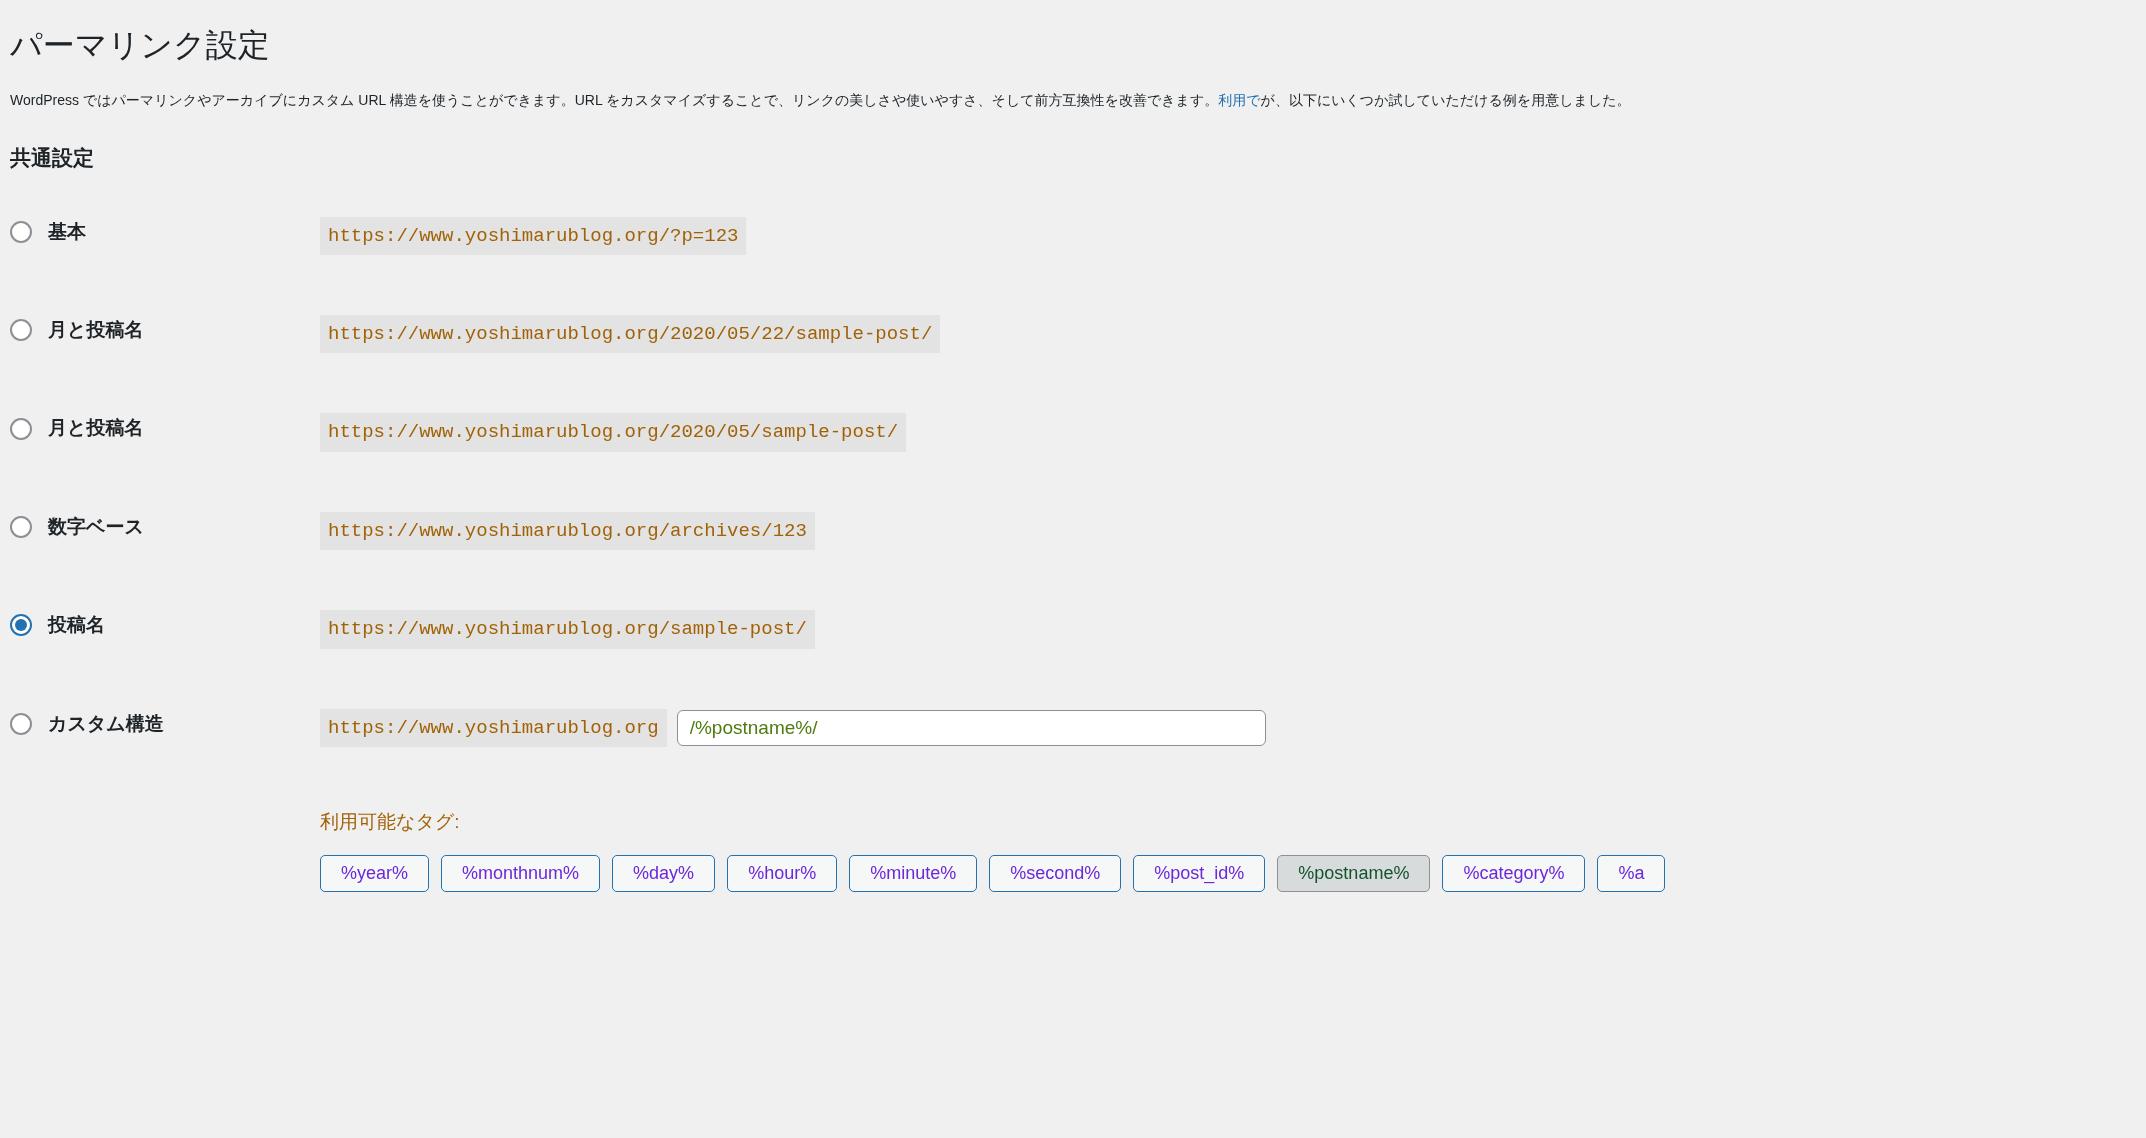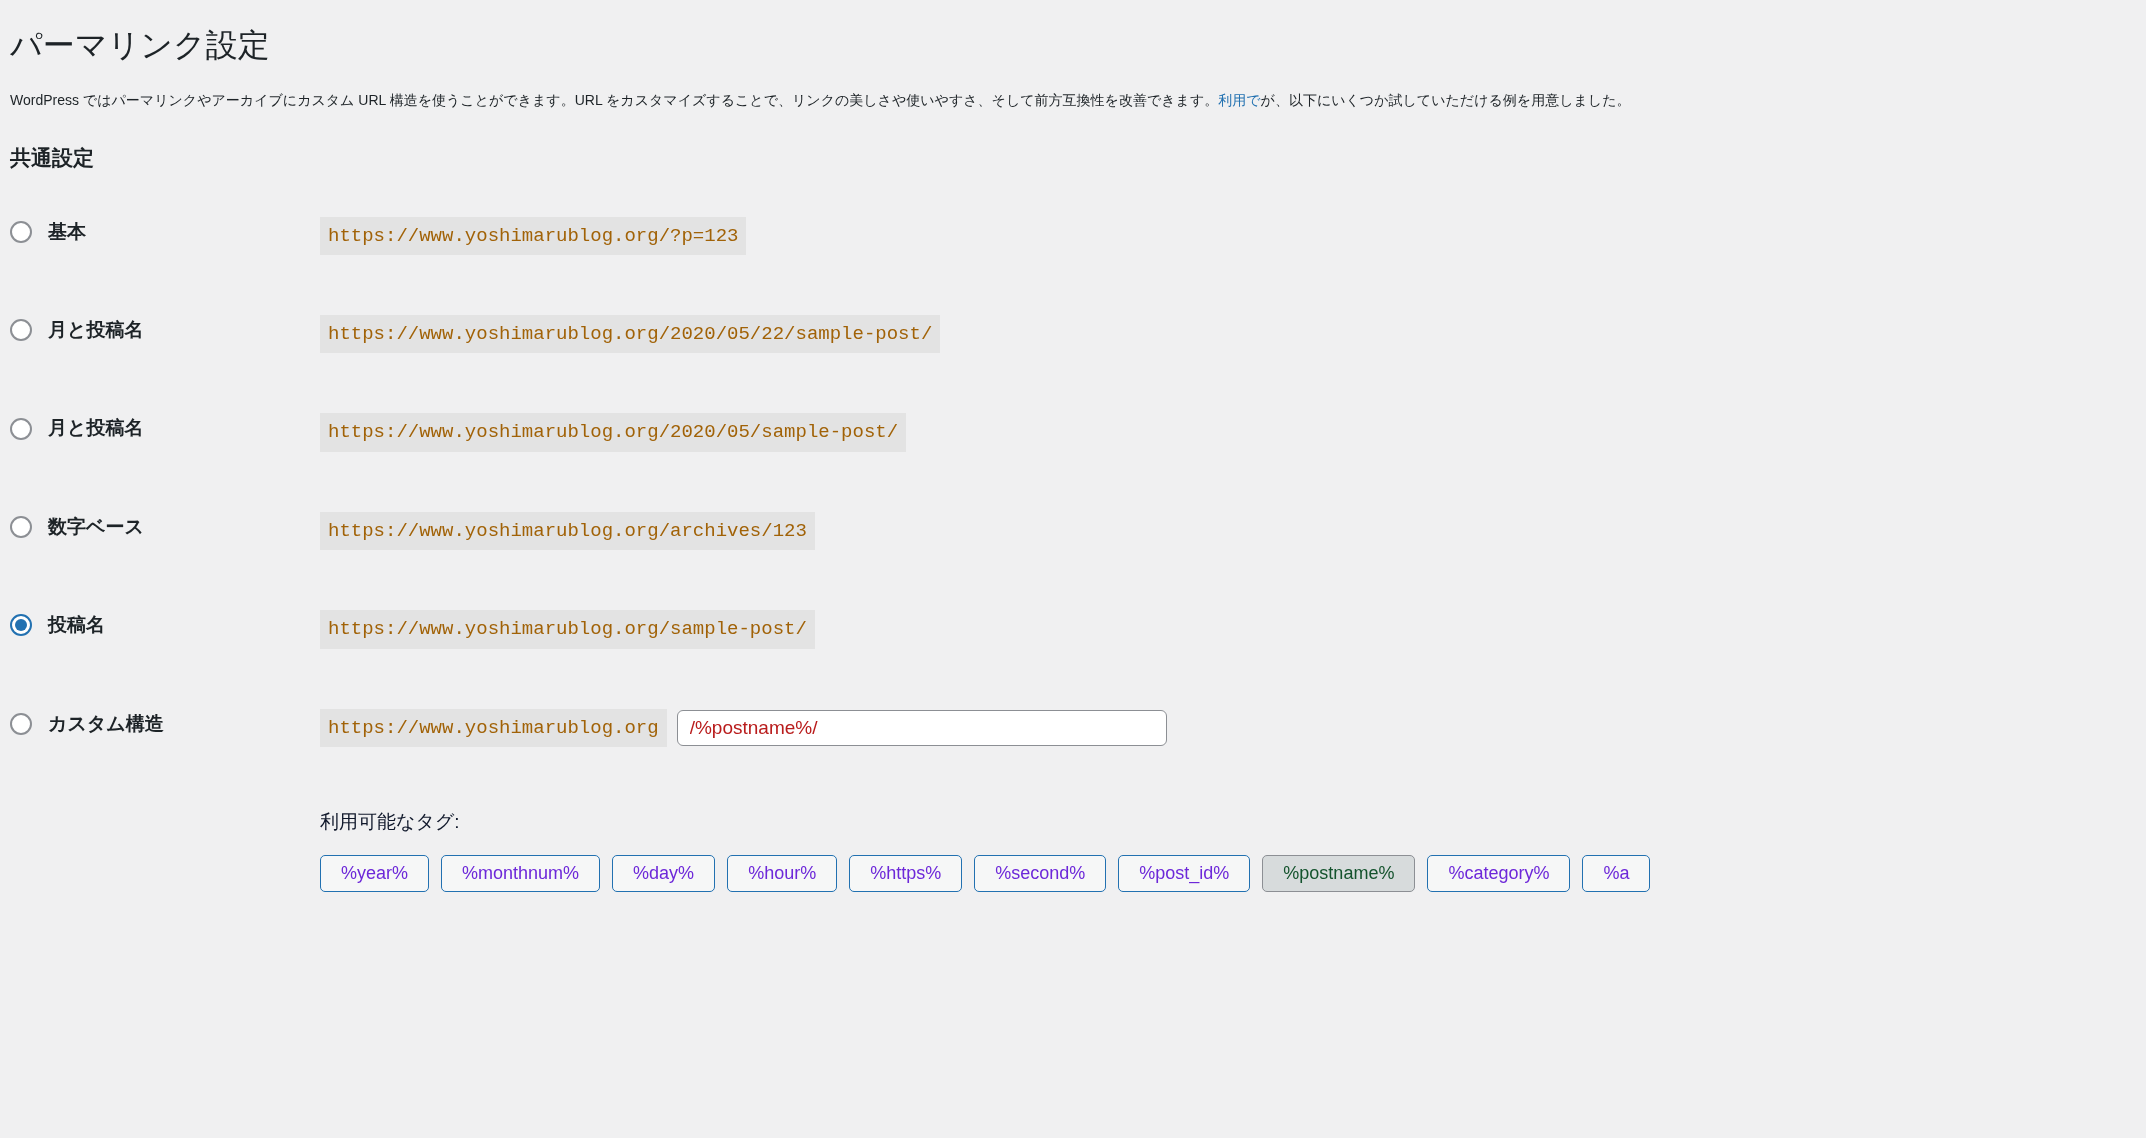--- a/index.html
+++ b/index.html
@@ -93,29 +93,29 @@
       align-items: center;
       gap: 10px;
     }
     input.custom-input {
       font-family: -apple-system, BlinkMacSystemFont, "Segoe UI", sans-serif;
       font-size: 19px;
       background: #fff;
       border: 1px solid #8c8f94;
       border-radius: 6px;
       padding: 6px 12px;
-      width: 490px;
-      color: #b91c1c;
+      width: 589px;
+      color: #4d7c0f;
     }
     .tags-section {
       padding-left: 310px;
     }
     .tags-label {
       font-size: 19px;
-      color: #0f172a;
+      color: #a16207;
       margin-bottom: 18px;
     }
     .tags-row {
       display: flex;
       gap: 12px;
       flex-wrap: nowrap;
       overflow: hidden;
     }
     .tag-button {
       background: #f6f7f7;
@@ -206,20 +206,20 @@
   </div>
 </div>
 
 <div class="tags-section">
   <p class="tags-label">利用可能なタグ:</p>
   <div class="tags-row">
     <button class="tag-button">%year%</button>
     <button class="tag-button">%monthnum%</button>
     <button class="tag-button">%day%</button>
     <button class="tag-button">%hour%</button>
-    <button class="tag-button">%https%</button>
+    <button class="tag-button">%minute%</button>
     <button class="tag-button">%second%</button>
     <button class="tag-button">%post_id%</button>
     <button class="tag-button active">%postname%</button>
     <button class="tag-button">%category%</button>
     <button class="tag-button">%a</button>
   </div>
 </div>
 
 </body></html>

